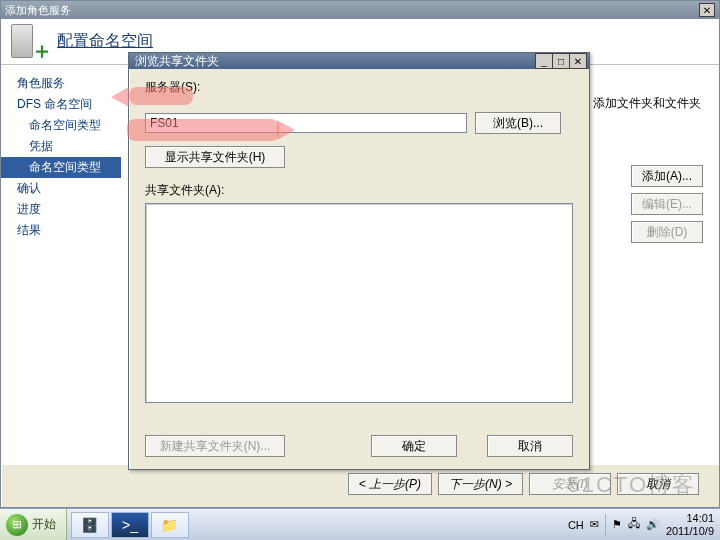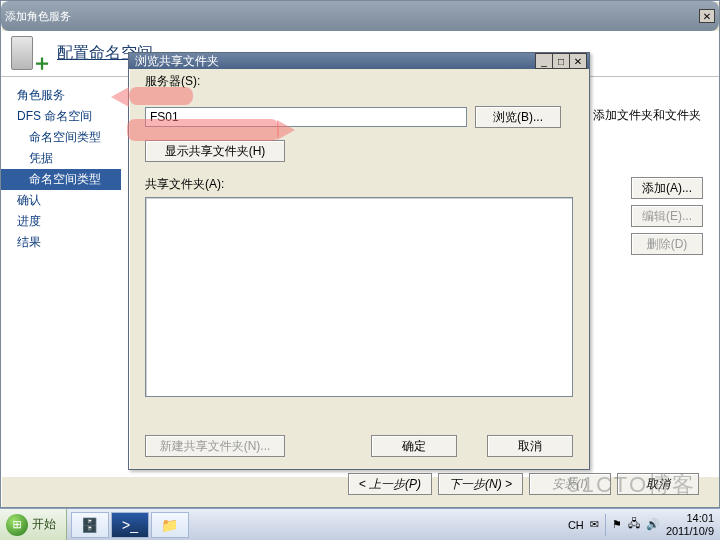--- a/index.html
+++ b/index.html
@@ -17,29 +17,28 @@
   .outer-window {
     position: absolute;
     left: 0; top: 0;
     width: 720px;
     height: 508px;
     background: #ece9d8;
     border: 1px solid #7a8a99;
     box-shadow: inset 1px 1px 0 #fff;
   }
   .outer-titlebar {
-    height: 30px;
+    height: 18px;
     background: linear-gradient(#9aa7b7, #7b8a9a);
     color: #fff;
     display: flex;
     align-items: center;
     padding: 0 4px;
     font-size: 11px;
     justify-content: space-between;
-    border-radius: 8px;
   }
   .outer-titlebar .controls { display:flex; gap:0; }
   .outer-titlebar .ctl {
     width: 16px; height: 14px;
     background: #d4d0c8;
     border: 1px solid #404040;
     display:flex; align-items:center; justify-content:center;
     font-size: 10px; color:#000;
   }
   .wizard-header {
@@ -142,21 +141,21 @@
   .dialog-titlebar .controls { display:flex; }
   .dialog-titlebar .ctl {
     width: 18px; height: 16px;
     background:#d4d0c8;
     border:1px solid #404040;
     margin-left:-1px;
     display:flex; align-items:center; justify-content:center;
     font-size:10px; color:#000;
   }
   .dialog-body {
-    padding: 4px 16px 10px 16px;
+    padding: 10px 16px 10px 16px;
     position:relative;
     height: calc(100% - 20px);
   }
   .field-label { margin-bottom: 4px; }
   .text-input {
     width: 322px; height: 20px;
     border:1px solid #7a8a99;
     background:#fff;
     padding: 0 4px;
     font-family:inherit; font-size:12px;

